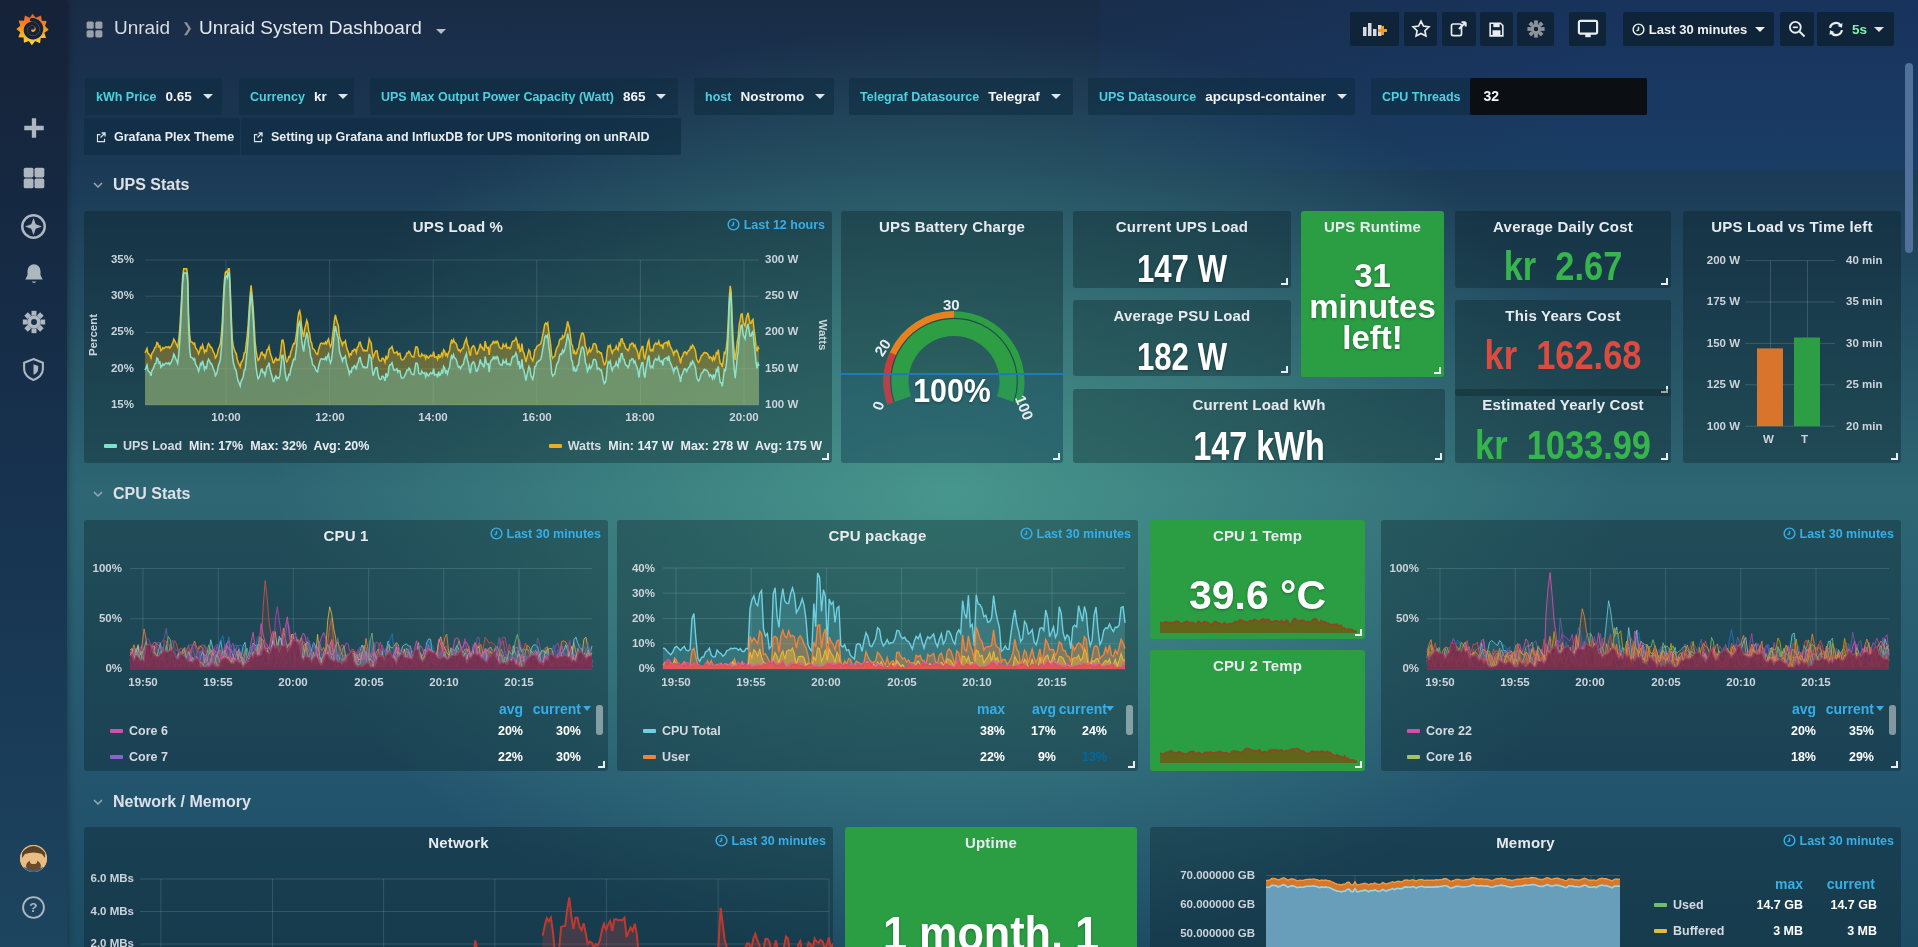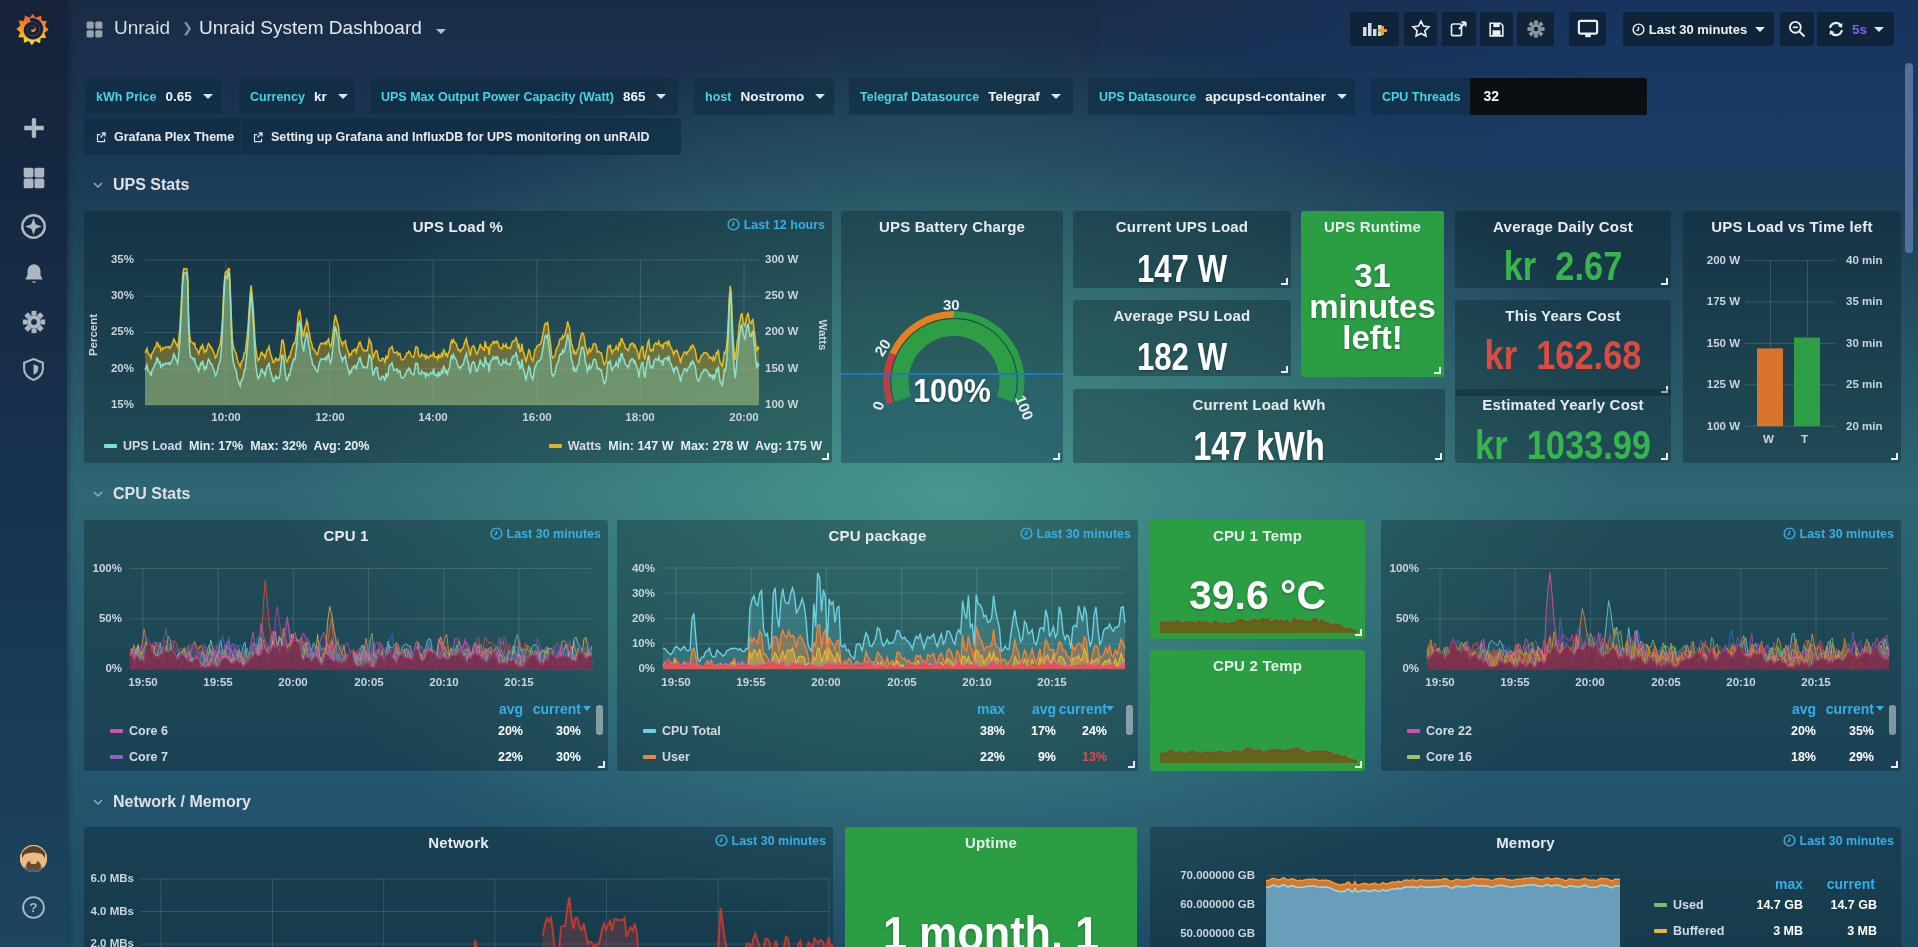--- a/index.html
+++ b/index.html
@@ -175,21 +175,21 @@
       <path d="M7 10h6" stroke="#e9edf2" stroke-width="2"></path>
     </svg>
   </div>
 <div class="toolbtn" style="left:1817px;width:77px">
     <svg width="18" height="18" viewBox="0 0 24 24">
       <path d="M19.9 13.5a8 8 0 0 1-14.4 3.2" fill="none" stroke="#e9edf2" stroke-width="3"></path>
       <path d="M4.1 10.5a8 8 0 0 1 14.4-3.2" fill="none" stroke="#e9edf2" stroke-width="3"></path>
       <path d="M20.6 4 L20 10.2 L14.2 8 Z" fill="#e9edf2"></path>
       <path d="M3.4 20 L4 13.8 L9.8 16 Z" fill="#e9edf2"></path>
     </svg>
-    <span style="font-size:13.5px;font-weight:700;color:#8b5cf6;margin-left:7px">5s</span>
+    <span style="font-size:13.5px;font-weight:700;color:#86efac;margin-left:7px">5s</span>
     <span class="caret"></span>
   </div>
 <div class="vbox" style="left:85px;top:78px;width:137px">
     <span class="vlab">kWh Price</span>
     <span class="vval">0.65</span>
     <span class="caret"></span>
   </div>
 <div class="vbox" style="left:239px;top:78px;width:115px">
     <span class="vlab">Currency</span>
     <span class="vval">kr</span>
@@ -478,21 +478,21 @@
     <div class="bluehead" style="left:389px;top:181px;width:50px;text-align:right">avg</div>
     <div class="bluehead" style="left:435px;top:181px;width:55px;text-align:right">current</div>
     <div class="caret" style="position:absolute;left:489px;top:186px;border-top-color:#36aee7;border-left-width:4px;border-right-width:4px;margin-left:0"></div>
     <div class="leg" style="left:26px;top:204px"><span class="lmark" style="background:#6ed0e0"></span>CPU Total</div>
     <div class="leg" style="left:338px;top:204px;width:50px;text-align:right;color:#fff">38%</div>
     <div class="leg" style="left:389px;top:204px;width:50px;text-align:right;color:#fff">17%</div>
     <div class="leg" style="left:430px;top:204px;width:60px;text-align:right;color:#fff">24%</div>
     <div class="leg" style="left:26px;top:230px"><span class="lmark" style="background:#ef843c"></span>User</div>
     <div class="leg" style="left:338px;top:230px;width:50px;text-align:right;color:#fff">22%</div>
     <div class="leg" style="left:389px;top:230px;width:50px;text-align:right;color:#fff">9%</div>
-    <div class="leg" style="left:430px;top:230px;width:60px;text-align:right;color:#ef4444">13%</div>
+    <div class="leg" style="left:430px;top:230px;width:60px;text-align:right;color:#0369a1">13%</div>
     <div style="position:absolute;right:5px;top:185px;width:7px;height:30px;border-radius:3px;background:rgba(255,255,255,.45)"></div>
     <div class="corner"></div>
   </div>
 <div class="gpanel" style="left:1150px;top:520px;width:215px;height:119px">
     <div class="ptitle">CPU 1 Temp</div>
     <svg width="215" height="119" style="position:absolute;left:0;top:0">
       <polygon points="10.0,113.0 10.0,102.7 11.2,102.8 12.5,103.5 13.7,102.5 15.0,102.1 16.2,102.1 17.4,102.4 18.7,102.9 19.9,102.5 21.2,102.7 22.4,102.8 23.6,102.5 24.9,102.3 26.1,101.7 27.3,101.3 28.6,101.7 29.8,102.9 31.1,103.8 32.3,103.6 33.5,102.7 34.8,102.0 36.0,101.7 37.3,101.7 38.5,102.2 39.7,103.2 41.0,102.5 42.2,102.6 43.5,102.7 44.7,104.0 45.9,104.1 47.2,102.5 48.4,101.4 49.6,102.1 50.9,103.1 52.1,103.4 53.4,102.0 54.6,101.8 55.8,102.3 57.1,102.4 58.3,103.0 59.6,103.9 60.8,104.6 62.0,104.7 63.3,102.8 64.5,101.7 65.8,101.9 67.0,102.4 68.2,103.0 69.5,103.2 70.7,104.5 71.9,104.6 73.2,103.7 74.4,102.8 75.7,104.4 76.9,104.5 78.1,104.5 79.4,103.4 80.6,103.6 81.9,103.9 83.1,103.4 84.3,102.2 85.6,102.0 86.8,101.9 88.1,101.5 89.3,100.3 90.5,99.9 91.8,100.3 93.0,101.0 94.3,101.3 95.5,101.7 96.7,102.5 98.0,101.7 99.2,101.3 100.4,100.7 101.7,101.0 102.9,100.6 104.2,99.4 105.4,99.8 106.6,100.5 107.9,101.3 109.1,101.8 110.4,100.5 111.6,100.0 112.8,98.9 114.1,99.9 115.3,100.0 116.6,99.8 117.8,99.3 119.0,100.1 120.3,102.1 121.5,101.7 122.7,101.8 124.0,101.2 125.2,101.2 126.5,100.7 127.7,101.1 128.9,101.9 130.2,102.3 131.4,100.5 132.7,101.9 133.9,101.9 135.1,102.8 136.4,100.3 137.6,100.9 138.9,102.9 140.1,105.0 141.3,104.0 142.6,101.2 143.8,98.9 145.1,98.8 146.3,100.0 147.5,100.6 148.8,100.9 150.0,100.5 151.2,101.1 152.5,100.2 153.7,100.7 155.0,101.5 156.2,102.5 157.4,101.8 158.7,101.7 159.9,102.3 161.2,102.0 162.4,100.4 163.6,99.2 164.9,99.0 166.1,99.1 167.4,101.0 168.6,102.7 169.8,104.1 171.1,100.6 172.3,101.4 173.5,102.2 174.8,101.9 176.0,102.5 177.3,104.0 178.5,103.3 179.7,103.9 181.0,105.3 182.2,104.8 183.5,104.3 184.7,105.5 185.9,104.2 187.2,104.3 188.4,106.3 189.7,106.0 190.9,105.2 192.1,107.4 193.4,108.2 194.6,108.2 195.8,109.3 197.1,109.7 198.3,108.8 199.6,109.7 200.8,109.5 202.0,109.7 203.3,111.0 204.5,110.9 205.8,111.4 207.0,112.0 207.0,113.0" fill="#6b5b13" fill-opacity="0.85"></polygon>
       <polyline points="10.0,102.7 11.2,102.8 12.5,103.5 13.7,102.5 15.0,102.1 16.2,102.1 17.4,102.4 18.7,102.9 19.9,102.5 21.2,102.7 22.4,102.8 23.6,102.5 24.9,102.3 26.1,101.7 27.3,101.3 28.6,101.7 29.8,102.9 31.1,103.8 32.3,103.6 33.5,102.7 34.8,102.0 36.0,101.7 37.3,101.7 38.5,102.2 39.7,103.2 41.0,102.5 42.2,102.6 43.5,102.7 44.7,104.0 45.9,104.1 47.2,102.5 48.4,101.4 49.6,102.1 50.9,103.1 52.1,103.4 53.4,102.0 54.6,101.8 55.8,102.3 57.1,102.4 58.3,103.0 59.6,103.9 60.8,104.6 62.0,104.7 63.3,102.8 64.5,101.7 65.8,101.9 67.0,102.4 68.2,103.0 69.5,103.2 70.7,104.5 71.9,104.6 73.2,103.7 74.4,102.8 75.7,104.4 76.9,104.5 78.1,104.5 79.4,103.4 80.6,103.6 81.9,103.9 83.1,103.4 84.3,102.2 85.6,102.0 86.8,101.9 88.1,101.5 89.3,100.3 90.5,99.9 91.8,100.3 93.0,101.0 94.3,101.3 95.5,101.7 96.7,102.5 98.0,101.7 99.2,101.3 100.4,100.7 101.7,101.0 102.9,100.6 104.2,99.4 105.4,99.8 106.6,100.5 107.9,101.3 109.1,101.8 110.4,100.5 111.6,100.0 112.8,98.9 114.1,99.9 115.3,100.0 116.6,99.8 117.8,99.3 119.0,100.1 120.3,102.1 121.5,101.7 122.7,101.8 124.0,101.2 125.2,101.2 126.5,100.7 127.7,101.1 128.9,101.9 130.2,102.3 131.4,100.5 132.7,101.9 133.9,101.9 135.1,102.8 136.4,100.3 137.6,100.9 138.9,102.9 140.1,105.0 141.3,104.0 142.6,101.2 143.8,98.9 145.1,98.8 146.3,100.0 147.5,100.6 148.8,100.9 150.0,100.5 151.2,101.1 152.5,100.2 153.7,100.7 155.0,101.5 156.2,102.5 157.4,101.8 158.7,101.7 159.9,102.3 161.2,102.0 162.4,100.4 163.6,99.2 164.9,99.0 166.1,99.1 167.4,101.0 168.6,102.7 169.8,104.1 171.1,100.6 172.3,101.4 173.5,102.2 174.8,101.9 176.0,102.5 177.3,104.0 178.5,103.3 179.7,103.9 181.0,105.3 182.2,104.8 183.5,104.3 184.7,105.5 185.9,104.2 187.2,104.3 188.4,106.3 189.7,106.0 190.9,105.2 192.1,107.4 193.4,108.2 194.6,108.2 195.8,109.3 197.1,109.7 198.3,108.8 199.6,109.7 200.8,109.5 202.0,109.7 203.3,111.0 204.5,110.9 205.8,111.4 207.0,112.0" fill="none" stroke="#8a4a20" stroke-width="1.8" stroke-opacity="1.0"></polyline>
     </svg>
     <div class="bigval" style="top:55px;font-size:41px;line-height:41px">39.6 °C</div>

